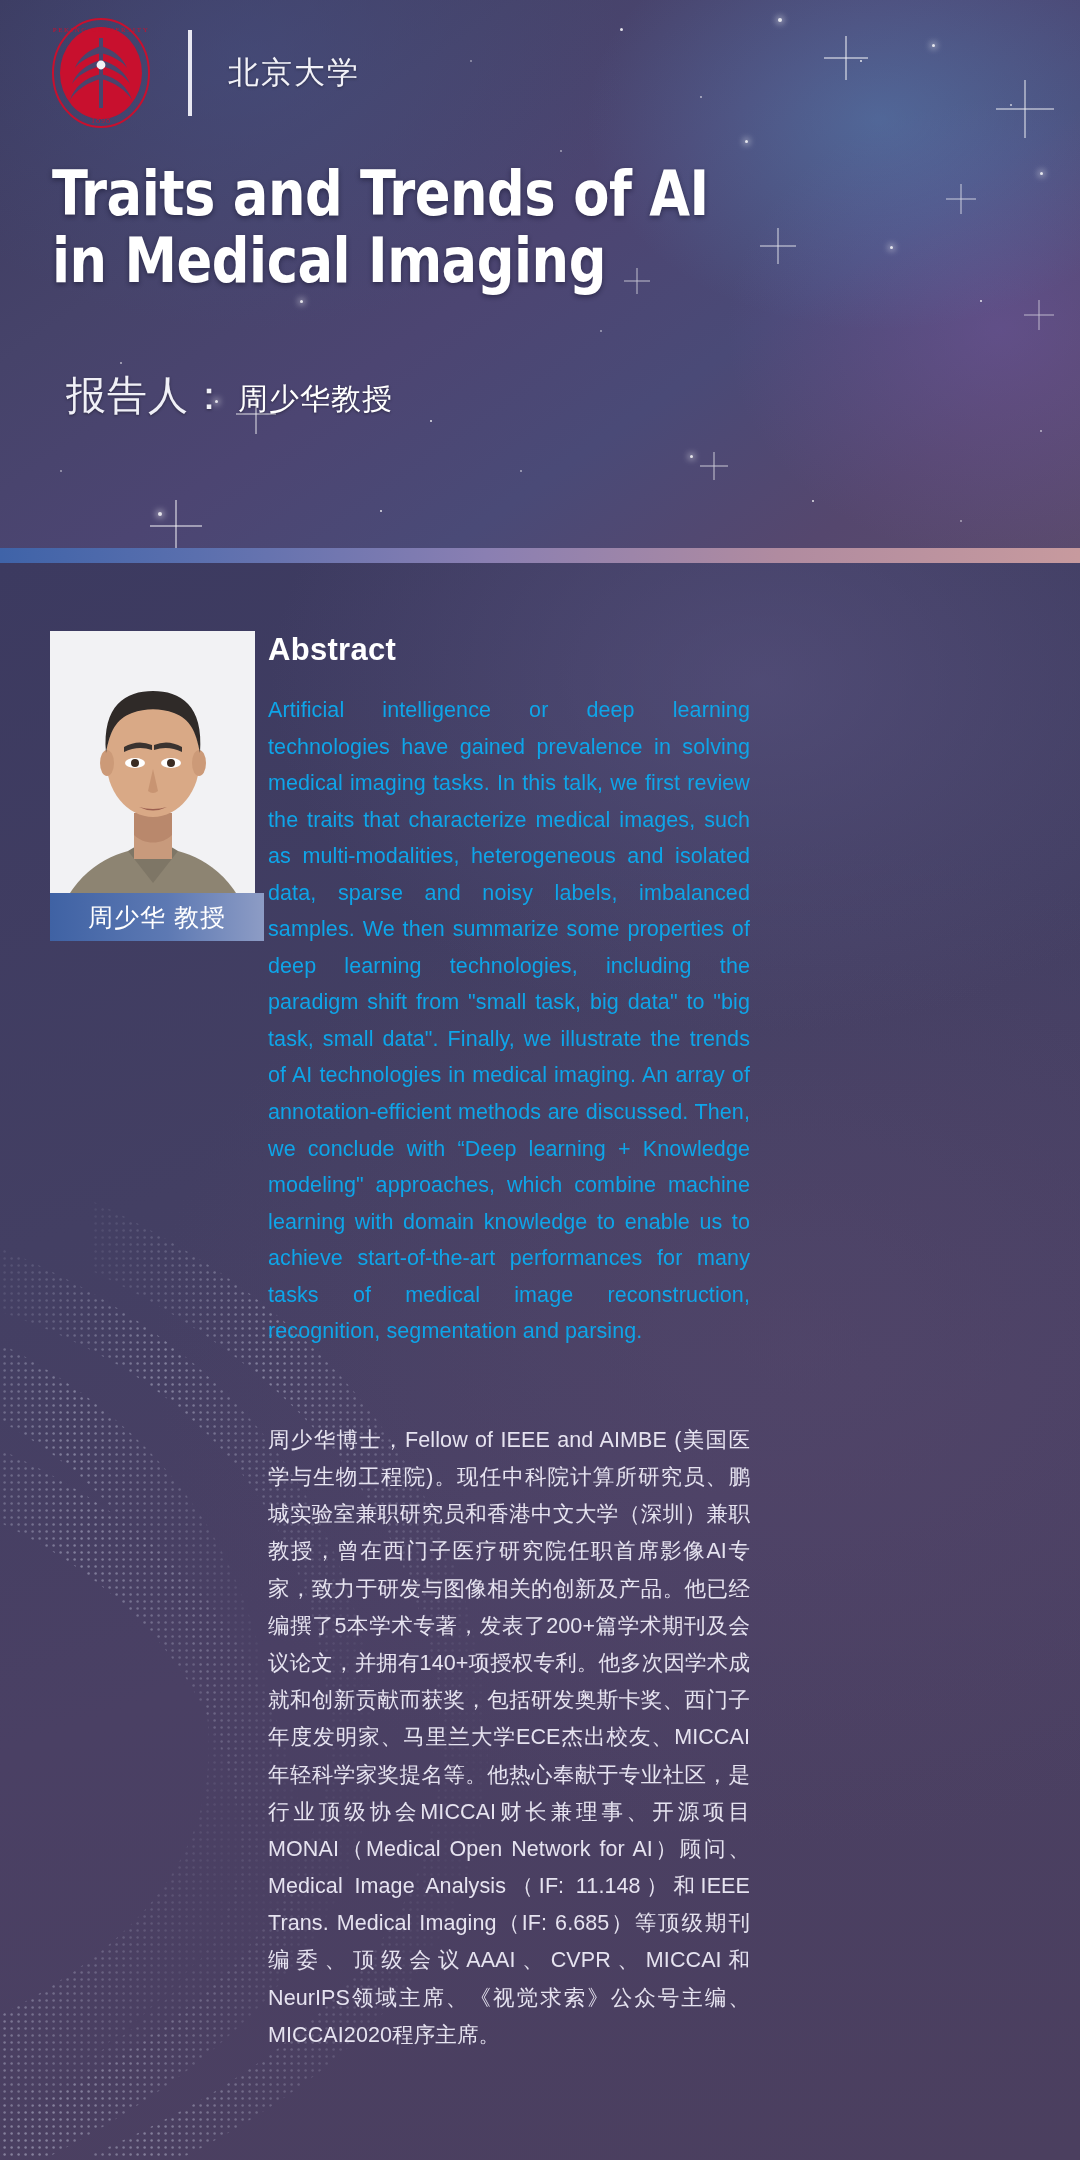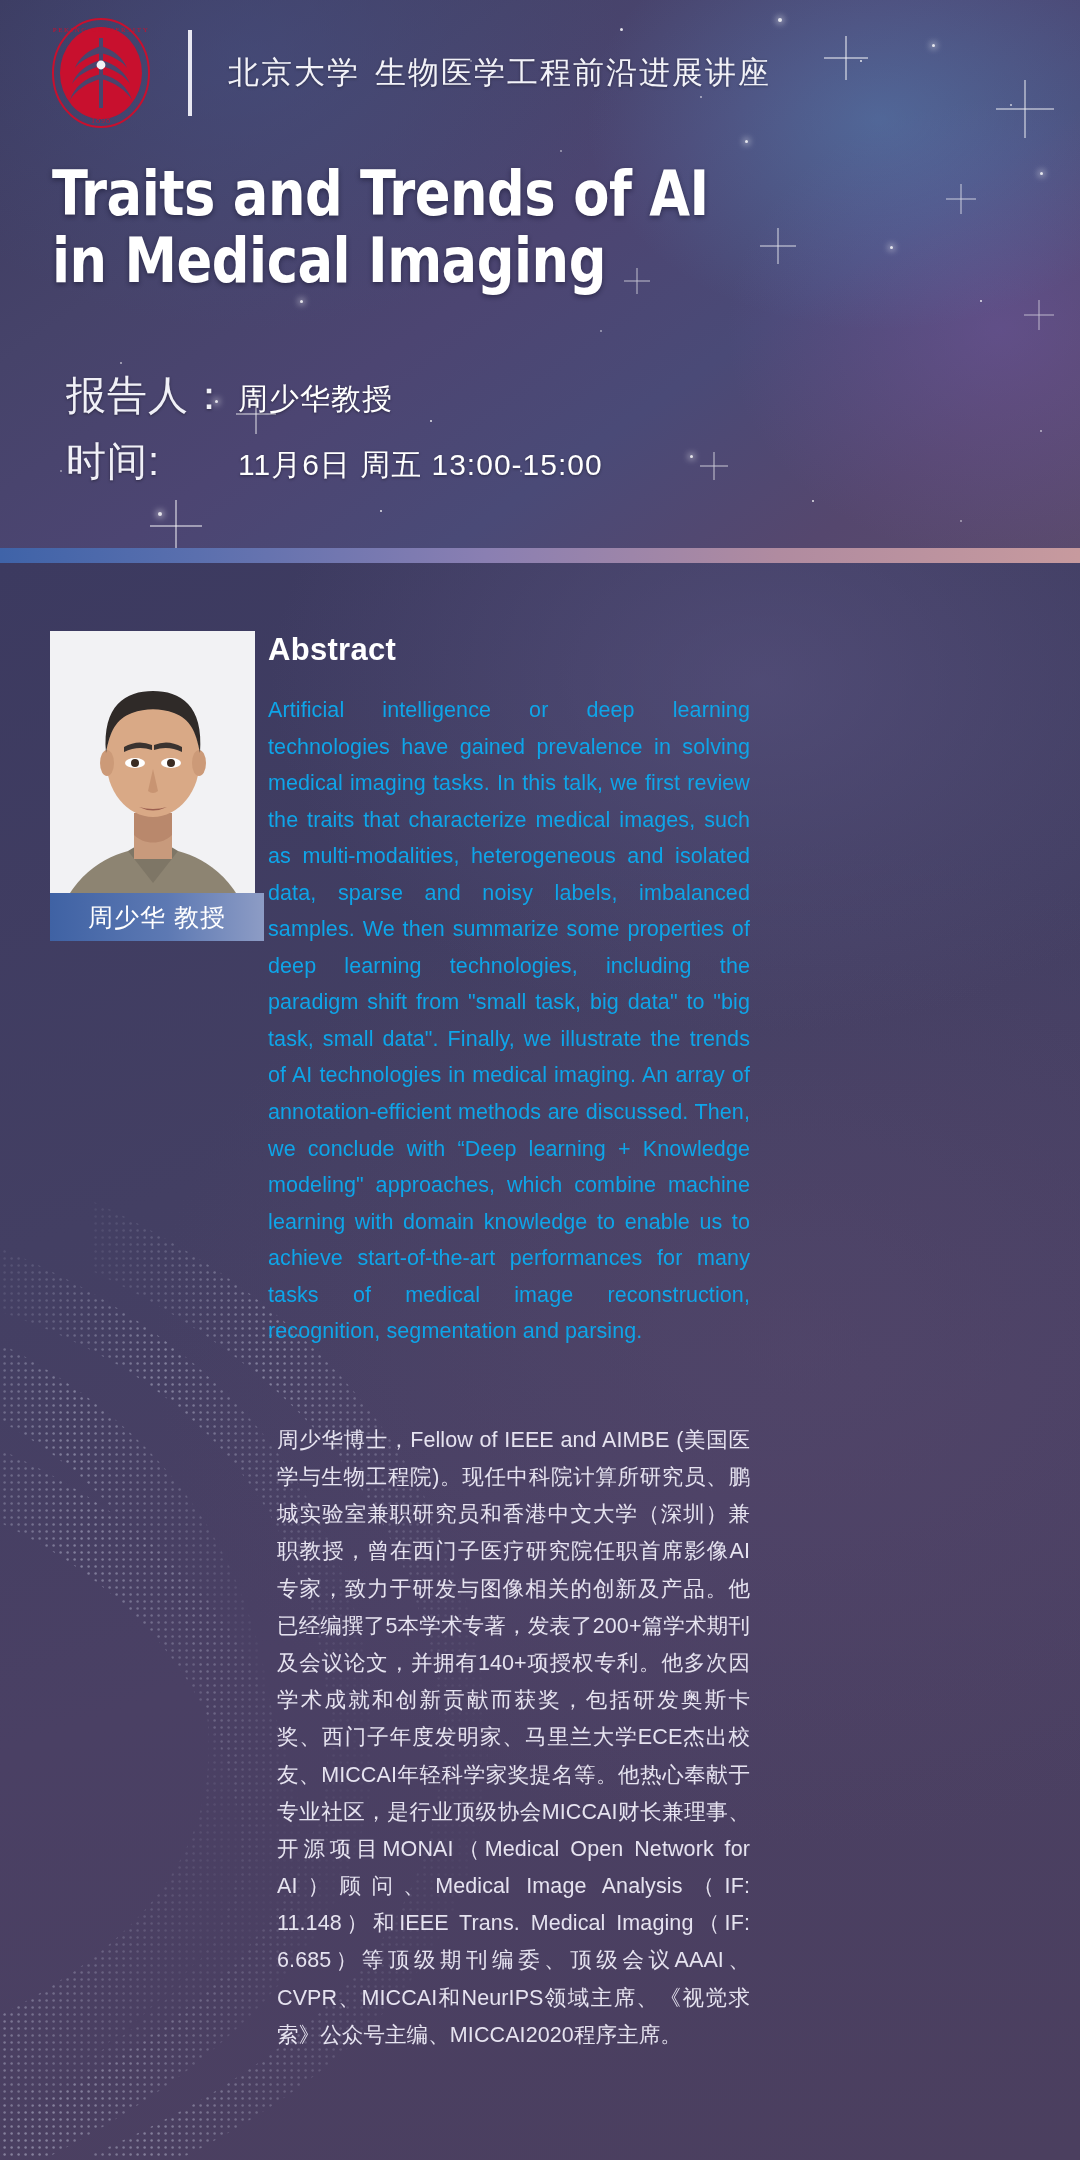--- a/index.html
+++ b/index.html
@@ -215,21 +215,20 @@
     letter-spacing:0.1px;
   }
   .bio-block { margin-top:72px; }
   .bio-text {
     color:#e6e3f0;
     font-size:21.5px;
     line-height:1.73;
     text-align:justify;
     text-align-last:left;
     letter-spacing:0.1px;
-    margin-left:9px;
   }
 </style>
 </head>
 <body>
 
 <div id="poster">
 
   <div class="hero">
 
     <div class="hero-stars">
@@ -286,37 +285,32 @@
             <path d="M53 58 C70 62 80 72 84 84 C78 74 66 66 53 63 Z"></path>
           </g>
           <circle cx="53" cy="49" r="4.4" fill="#f4f2f6"></circle>
           <text x="53" y="16" fill="#c8102e" font-size="7" text-anchor="middle" font-family="'Liberation Serif',serif" letter-spacing="1.6">PEKING UNIVERSITY</text>
           <text x="53" y="107" fill="#c8102e" font-size="8" text-anchor="middle" font-family="'Liberation Serif',serif" letter-spacing="1">1898</text>
         </svg>
       </div>
       <div class="divider-bar"></div>
       <div class="org-lines">
         <div class="org-line">北京大学</div>
-        <div class="org-line">生物医学工程前沿进展讲座</div>
       </div>
     </div>
 
     <div class="title-block">
       <div class="title-line">Traits and Trends of AI</div>
       <div class="title-line">in Medical Imaging</div>
     </div>
 
     <div class="meta-block">
       <div class="meta-row">
         <span class="meta-label">报告人：</span>
         <span class="meta-value">周少华教授</span>
-      </div>
-      <div class="meta-row">
-        <span class="meta-label">时间:</span>
-        <span class="meta-value">11月6日 周五 13:00-15:00</span>
       </div>
     </div>
   </div>
 
   <div class="strip"></div>
 
   <div class="body-area">
     <div class="body-tint"></div>
 
     <svg class="wave-deco" viewBox="0 0 700 1020" preserveAspectRatio="none">

